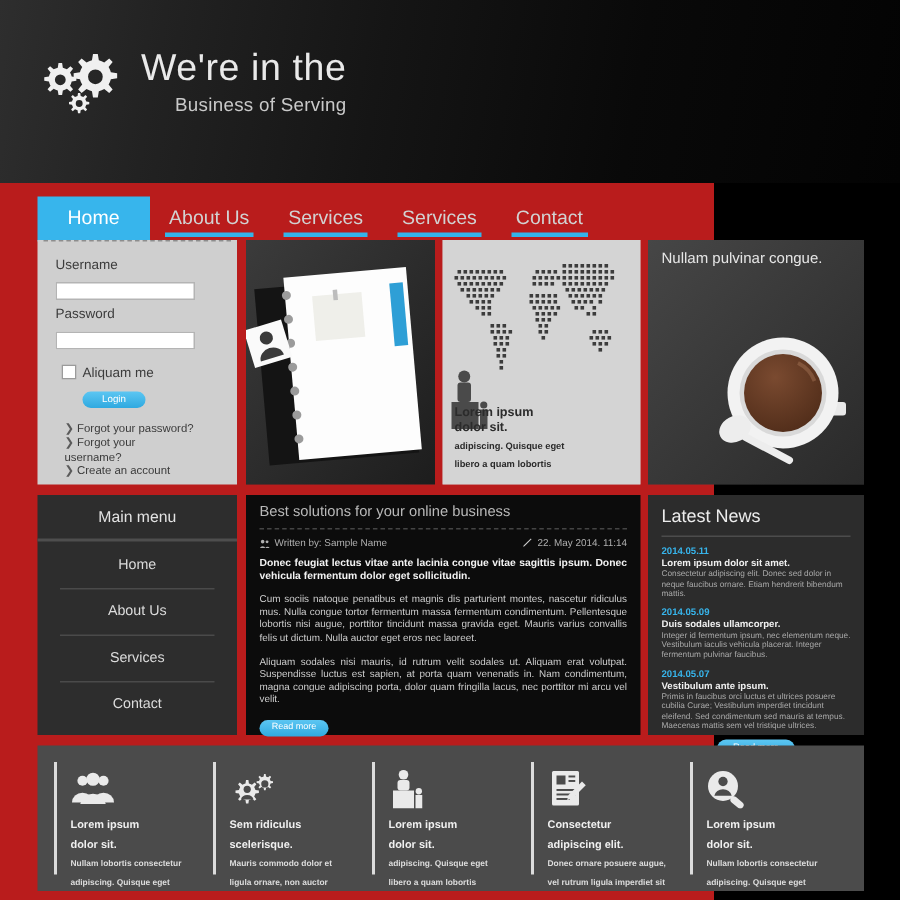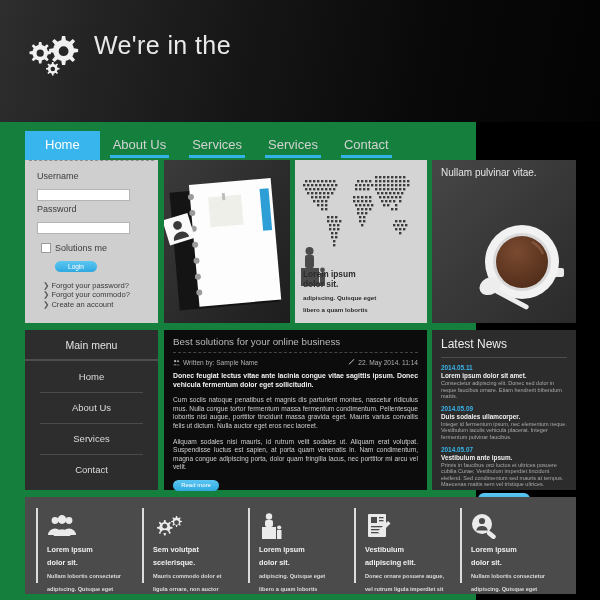--- a/index.html
+++ b/index.html
@@ -2,21 +2,21 @@
 <html><head>
 <meta charset="utf-8">
 <style>
   html,body{margin:0;padding:0;}
   body{
     width:600px;height:600px;overflow:hidden;
     background:#000;
     font-family:"Liberation Sans", sans-serif;
     -webkit-font-smoothing:antialiased;
   }
-  .page{position:relative;width:476px;height:600px;background:#15803d;}
+  .page{position:relative;width:476px;height:600px;background:#b91c1c;}
 
   
   .header{
     position:absolute;left:0;top:0;width:600px;height:122px;
     background:linear-gradient(100deg,#2e2e2e 0%,#222 18%,#151515 42%,#090909 70%,#030303 100%);
   }
   .logo-wrap{position:absolute;left:26px;top:32px;display:flex;align-items:flex-start;}
   .gears{width:62px;height:50px;position:relative;flex:0 0 auto;}
   .brand{margin-left:6px;}
   .brand-line1{
@@ -150,20 +150,21 @@
         <svg width="62" height="50" viewBox="0 0 62 50">
           <g fill="#f0f0f0">
             <path d="M36 4 l3.2 0 .7 4.2 a13 13 0 0 1 3.6 1.5 l3.3-2.7 2.3 2.3 -2.7 3.3 a13 13 0 0 1 1.5 3.6 l4.2 .7 0 3.2 -4.2 .7 a13 13 0 0 1 -1.5 3.6 l2.7 3.3 -2.3 2.3 -3.3-2.7 a13 13 0 0 1 -3.6 1.5 l-.7 4.2 -3.2 0 -.7-4.2 a13 13 0 0 1 -3.6-1.5 l-3.3 2.7 -2.3-2.3 2.7-3.3 a13 13 0 0 1 -1.5-3.6 l-4.2-.7 0-3.2 4.2-.7 a13 13 0 0 1 1.5-3.6 l-2.7-3.3 2.3-2.3 3.3 2.7 a13 13 0 0 1 3.6-1.5 z M37.6 14.3 a4.9 4.9 0 1 0 0 9.8 4.9 4.9 0 0 0 0-9.8 z"></path>
             <path d="M13 10 l2.4 0 .5 3.1 a9.6 9.6 0 0 1 2.7 1.1 l2.4-2 1.7 1.7 -2 2.4 a9.6 9.6 0 0 1 1.1 2.7 l3.1 .5 0 2.4 -3.1 .5 a9.6 9.6 0 0 1 -1.1 2.7 l2 2.4 -1.7 1.7 -2.4-2 a9.6 9.6 0 0 1 -2.7 1.1 l-.5 3.1 -2.4 0 -.5-3.1 a9.6 9.6 0 0 1 -2.7-1.1 l-2.4 2 -1.7-1.7 2-2.4 a9.6 9.6 0 0 1 -1.1-2.7 l-3.1-.5 0-2.4 3.1-.5 a9.6 9.6 0 0 1 1.1-2.7 l-2-2.4 1.7-1.7 2.4 2 a9.6 9.6 0 0 1 2.7-1.1 z M14.2 17.6 a3.6 3.6 0 1 0 0 7.2 3.6 3.6 0 0 0 0-7.2 z"></path>
             <path d="M26 30 l1.5 0 .3 2 a6 6 0 0 1 1.7 .7 l1.5-1.3 1.1 1.1 -1.3 1.5 a6 6 0 0 1 .7 1.7 l2 .3 0 1.5 -2 .3 a6 6 0 0 1 -.7 1.7 l1.3 1.5 -1.1 1.1 -1.5-1.3 a6 6 0 0 1 -1.7 .7 l-.3 2 -1.5 0 -.3-2 a6 6 0 0 1 -1.7-.7 l-1.5 1.3 -1.1-1.1 1.3-1.5 a6 6 0 0 1 -.7-1.7 l-2-.3 0-1.5 2-.3 a6 6 0 0 1 .7-1.7 l-1.3-1.5 1.1-1.1 1.5 1.3 a6 6 0 0 1 1.7-.7 z M26.8 34.7 a2.3 2.3 0 1 0 0 4.6 2.3 2.3 0 0 0 0-4.6 z"></path>
           </g>
         </svg>
       </div>
       <div class="brand">
         <div class="brand-line1">We're in the</div>
+        <div class="brand-line2">Business of Serving</div>
       </div>
     </div>
   </div>
 
   <div class="nav">
     <div class="nav-item active">
       <span>Home</span>
       
     </div>
     <div class="nav-item">
@@ -188,26 +189,26 @@
 
     <div class="login-panel">
       <div class="dash"></div>
       <div class="login-body">
         <div class="fld-label">Username</div>
         <input class="fld" type="text" placeholder="" style="">
         <div class="fld-label">Password</div>
         <input class="fld" type="password" placeholder="" style="">
         <div class="remember">
           <span class="cb"></span>
-          <span>Solutions me</span>
+          <span>Aliquam me</span>
         </div>
         <button class="login-btn">Login</button>
         <div class="links">
           <div><span class="chev">❯</span><span>Forgot your password?</span></div>
-          <div><span class="chev">❯</span><span>Forgot your commodo?</span></div>
+          <div><span class="chev">❯</span><span>Forgot your username?</span></div>
           <div><span class="chev">❯</span><span>Create an account</span></div>
         </div>
       </div>
     </div>
 
     <div class="tile tile-note">
       <svg width="126" height="163" viewBox="0 0 126 163">
         <defs>
           <linearGradient id="deskg" x1="0" y1="0" x2="1" y2="1">
             <stop offset="0" stop-color="#3b3b3b"></stop>
@@ -467,21 +468,21 @@
         <rect x="116" y="108" width="16" height="9" rx="2" fill="#e9e9e9"></rect>
         <circle cx="90" cy="102" r="37" fill="#f2f2f2"></circle>
         <circle cx="90" cy="102" r="29" fill="#d9d9d9"></circle>
         <circle cx="90" cy="102" r="26" fill="url(#coffg)"></circle>
         <path d="M100 82 a22 22 0 0 1 11 12" stroke="#9a6c4e" stroke-width="2.5" fill="none" opacity=".55"></path>
         <g fill="#ededed">
           <ellipse cx="58" cy="126" rx="11" ry="8.5" transform="rotate(-28 58 126)"></ellipse>
           <rect x="64" y="128" width="38" height="5" rx="2.5" transform="rotate(28 64 128)"></rect>
         </g>
       </svg>
-      <div class="coffee-cap">Nullam pulvinar vitae.</div>
+      <div class="coffee-cap">Nullam pulvinar congue.</div>
     </div>
   </div>
 
   <div class="midrow">
 
     <div class="menu-panel">
       <div class="menu-title">Main menu</div>
       <div class="menu-rule"></div>
       <div class="menu-item">Home</div>
       <div class="menu-item">About Us</div>
@@ -569,21 +570,21 @@
               <g fill="#eaeaea">
             <path d="M11 6 l1.6 0 .35 2.3 a9 9 0 0 1 2 .85 l1.8-1.45 1.15 1.15 -1.45 1.8 a9 9 0 0 1 .85 2 l2.3 .35 0 1.6 -2.3 .35 a9 9 0 0 1 -.85 2 l1.45 1.8 -1.15 1.15 -1.8-1.45 a9 9 0 0 1 -2 .85 l-.35 2.3 -1.6 0 -.35-2.3 a9 9 0 0 1 -2-.85 l-1.8 1.45 -1.15-1.15 1.45-1.8 a9 9 0 0 1 -.85-2 l-2.3-.35 0-1.6 2.3-.35 a9 9 0 0 1 .85-2 l-1.45-1.8 1.15-1.15 1.8 1.45 a9 9 0 0 1 2-.85 z"></path>
             <path d="M23 2 l1.1 0 .25 1.6 a6.3 6.3 0 0 1 1.4 .6 l1.25-1 .8 .8 -1 1.25 a6.3 6.3 0 0 1 .6 1.4 l1.6 .25 0 1.1 -1.6 .25 a6.3 6.3 0 0 1 -.6 1.4 l1 1.25 -.8 .8 -1.25-1 a6.3 6.3 0 0 1 -1.4 .6 l-.25 1.6 -1.1 0 -.25-1.6 a6.3 6.3 0 0 1 -1.4-.6 l-1.25 1 -.8-.8 1-1.25 a6.3 6.3 0 0 1 -.6-1.4 l-1.6-.25 0-1.1 1.6-.25 a6.3 6.3 0 0 1 .6-1.4 l-1-1.25 .8-.8 1.25 1 a6.3 6.3 0 0 1 1.4-.6 z M23.55 6.2 a2.4 2.4 0 1 0 0 4.8 2.4 2.4 0 0 0 0-4.8 z"></path>
             <g fill="#4b4b4b">
                   <circle cx="11.8" cy="12.2" r="2.4"></circle>
                   <path d="M7.6 19 a4.3 3.9 0 0 1 8.4 0 z"></path>
                 </g>
           </g>
             </svg>
         </div>
-        <div class="feat-h">Sem volutpat</div>
+        <div class="feat-h">Sem ridiculus</div>
         <div class="feat-h">scelerisque.</div>
         <div class="feat-p">Mauris commodo dolor et</div>
         <div class="feat-p">ligula ornare, non auctor</div>
       </div>
 
       <div class="feat">
         <div class="feat-icon">
           <svg width="30" height="26" viewBox="0 0 30 26">
               <g fill="#eaeaea">
             <circle cx="10" cy="3.5" r="3.2"></circle>
@@ -610,21 +611,21 @@
               <rect x="14" y="4" width="4.5" height="1.3"></rect>
                   <rect x="14" y="7" width="4.5" height="1.3"></rect>
               <rect x="6" y="13" width="12.5" height="1.3"></rect>
                   <rect x="6" y="16" width="12.5" height="1.3"></rect>
               <rect x="6" y="19" width="9" height="1.3"></rect>
             </g>
             <path d="M23 8 l2.5 2.5 -9 9 -3.4 .9 .9-3.4 z"></path>
           </g>
             </svg>
         </div>
-        <div class="feat-h">Vestibulum</div>
+        <div class="feat-h">Consectetur</div>
         <div class="feat-h">adipiscing elit.</div>
         <div class="feat-p">Donec ornare posuere augue,</div>
         <div class="feat-p">vel rutrum ligula imperdiet sit</div>
       </div>
 
       <div class="feat">
         <div class="feat-icon">
           <svg width="30" height="26" viewBox="0 0 30 26">
               <g fill="#eaeaea">
             <circle cx="11" cy="11" r="10"></circle>

